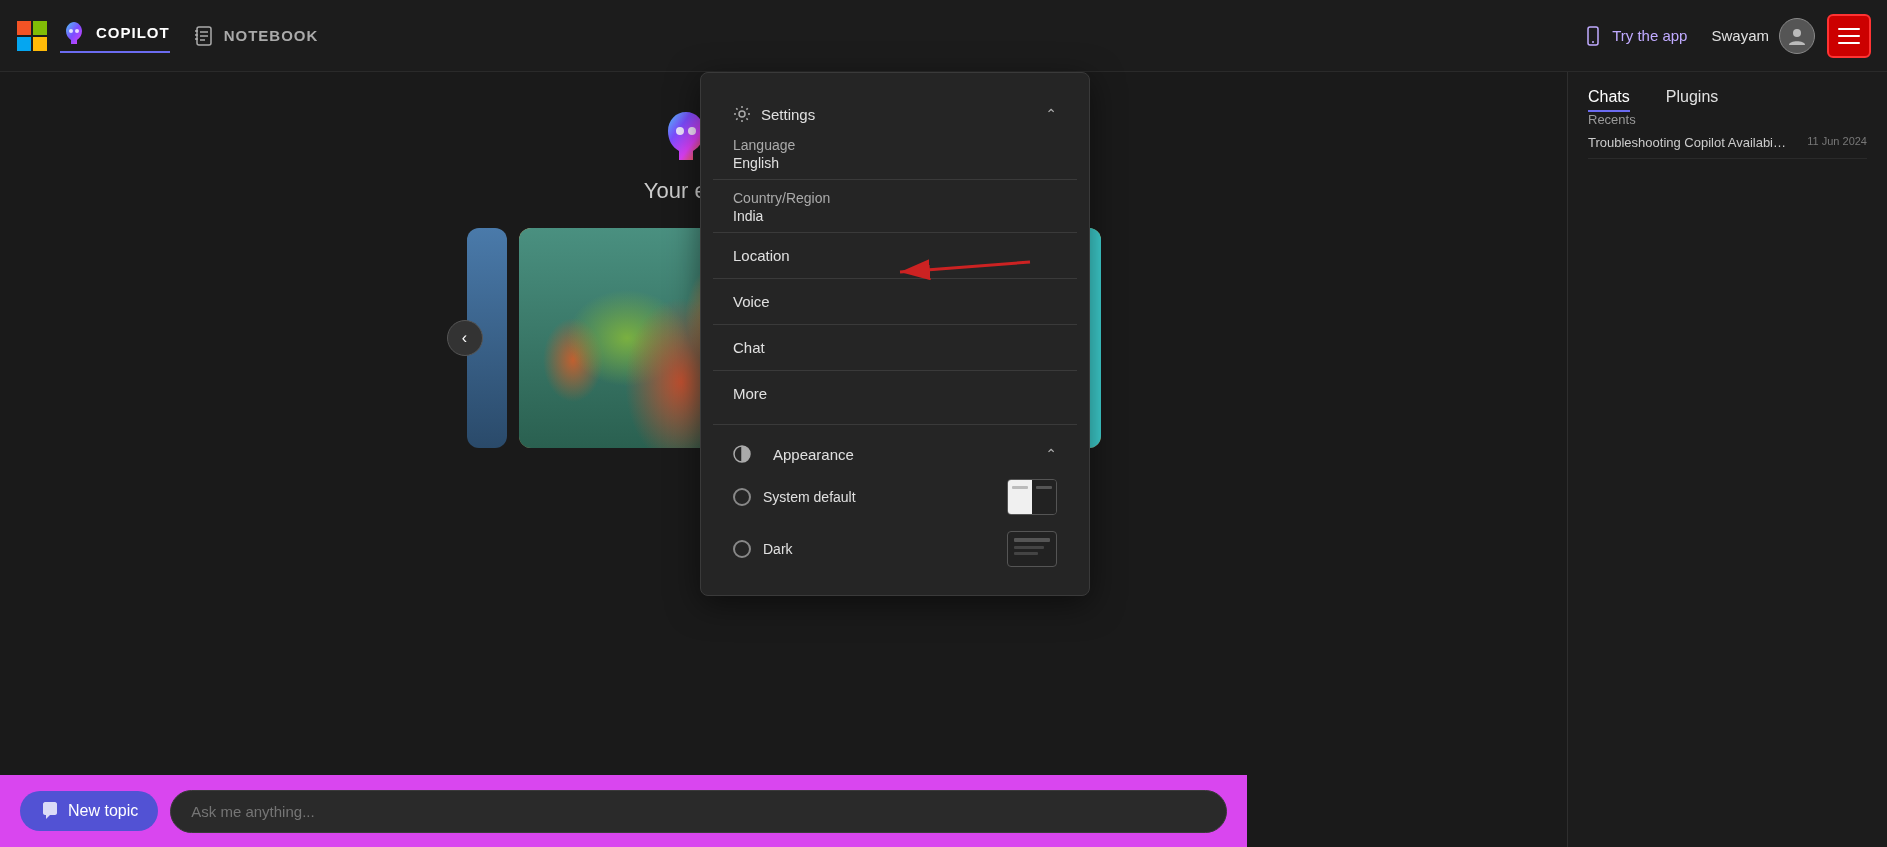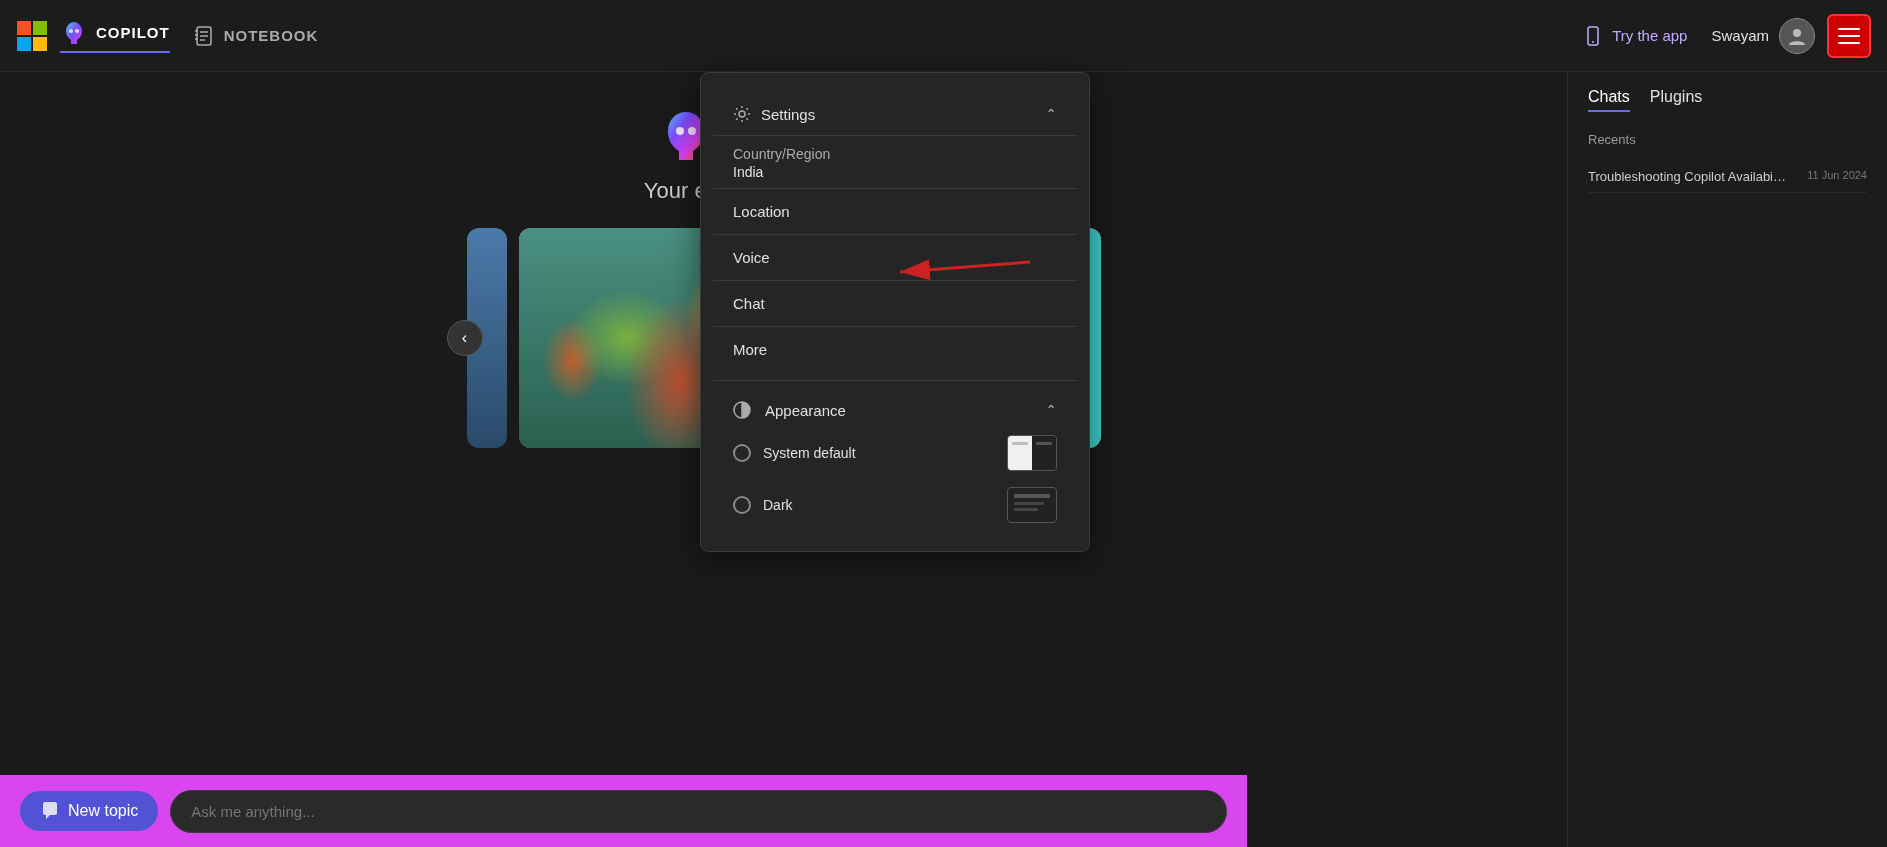--- a/index.html
+++ b/index.html
@@ -117,37 +117,36 @@
       top: 72px;
       right: 0;
       width: 320px;
       height: calc(847px - 72px);
       background: #1c1c1c;
       border-left: 1px solid #2e2e2e;
       padding: 16px 20px;
     }
     .right-tabs {
       display: flex;
-      gap: 20px;
-      margin-bottom: 20px;
+      gap: 36px;
     }
     .right-tab {
       font-size: 16px;
       color: #e0e0e0;
       cursor: pointer;
       padding-bottom: 4px;
     }
     .right-tab.active {
       border-bottom: 2px solid #6b6bf0;
       color: #fff;
     }
     .recents-label {
       font-size: 13px;
       color: #999;
-      margin-bottom: 14px;
+      margin-bottom: 0;
     }
     .recent-item {
       display: flex;
       justify-content: space-between;
       align-items: flex-start;
       padding: 8px 0;
       border-bottom: 1px solid #2a2a2a;
       cursor: pointer;
     }
     .recent-title {
@@ -358,21 +357,21 @@
     }
     .appearance-header {
       display: flex;
       align-items: center;
       justify-content: space-between;
       padding: 8px 20px;
     }
     .appearance-title {
       display: flex;
       align-items: center;
-      gap: 14px;
+      gap: 22px;
       font-size: 15px;
       color: #e0e0e0;
     }
     .theme-option {
       display: flex;
       align-items: center;
       justify-content: space-between;
       padding: 8px 20px;
       cursor: pointer;
     }
@@ -575,20 +574,24 @@
       <div class="menu-section-title">
         <svg width="18" height="18" viewBox="0 0 18 18">
           <circle cx="9" cy="9" r="3" fill="none" stroke="#aaa" stroke-width="1.5"></circle>
           <path d="M9 1 L9 3 M9 15 L9 17 M1 9 L3 9 M15 9 L17 9 M3.2 3.2 L4.6 4.6 M13.4 13.4 L14.8 14.8 M14.8 3.2 L13.4 4.6 M4.6 13.4 L3.2 14.8" stroke="#aaa" stroke-width="1.5"></path>
         </svg>
         <span>Settings</span>
       </div>
       <span class="menu-chevron">⌃</span>
     </div>
 
+    <div class="menu-item">
+      <div class="menu-item-label">Language</div>
+      <div class="menu-item-value">English</div>
+    </div>
 
     <div class="menu-divider"></div>
 
     <div class="menu-item">
       <div class="menu-item-label">Country/Region</div>
       <div class="menu-item-value">India</div>
     </div>
 
     <div class="menu-divider"></div>
 

